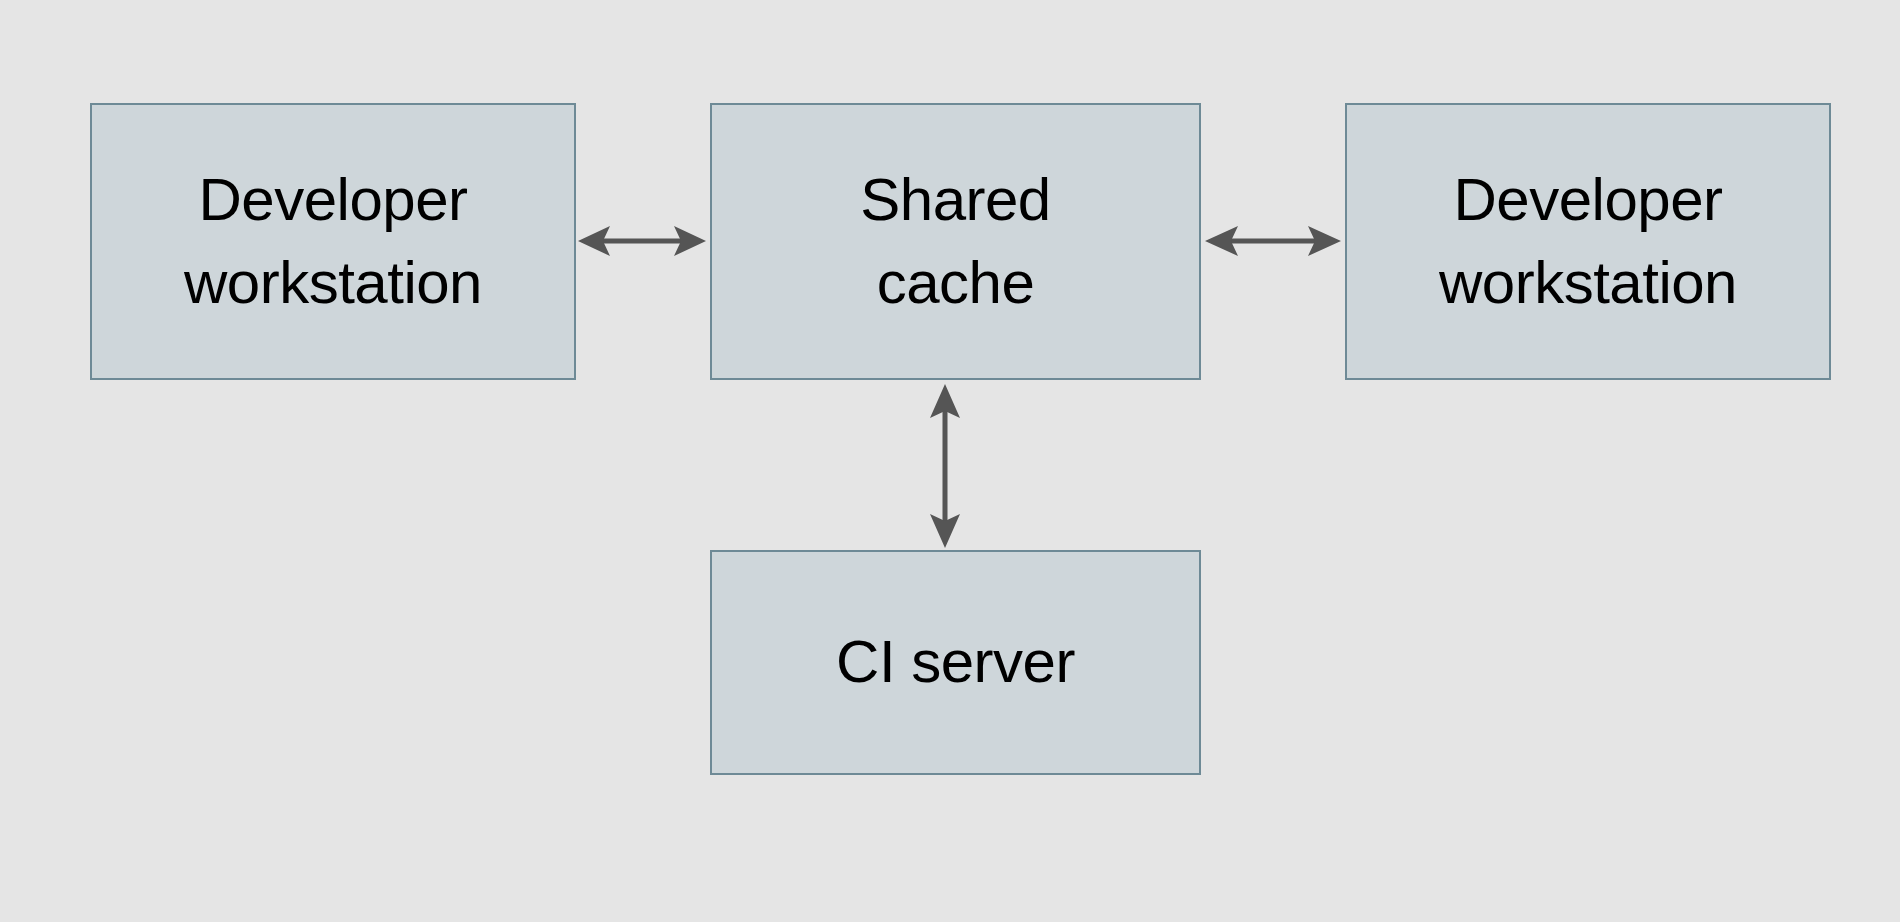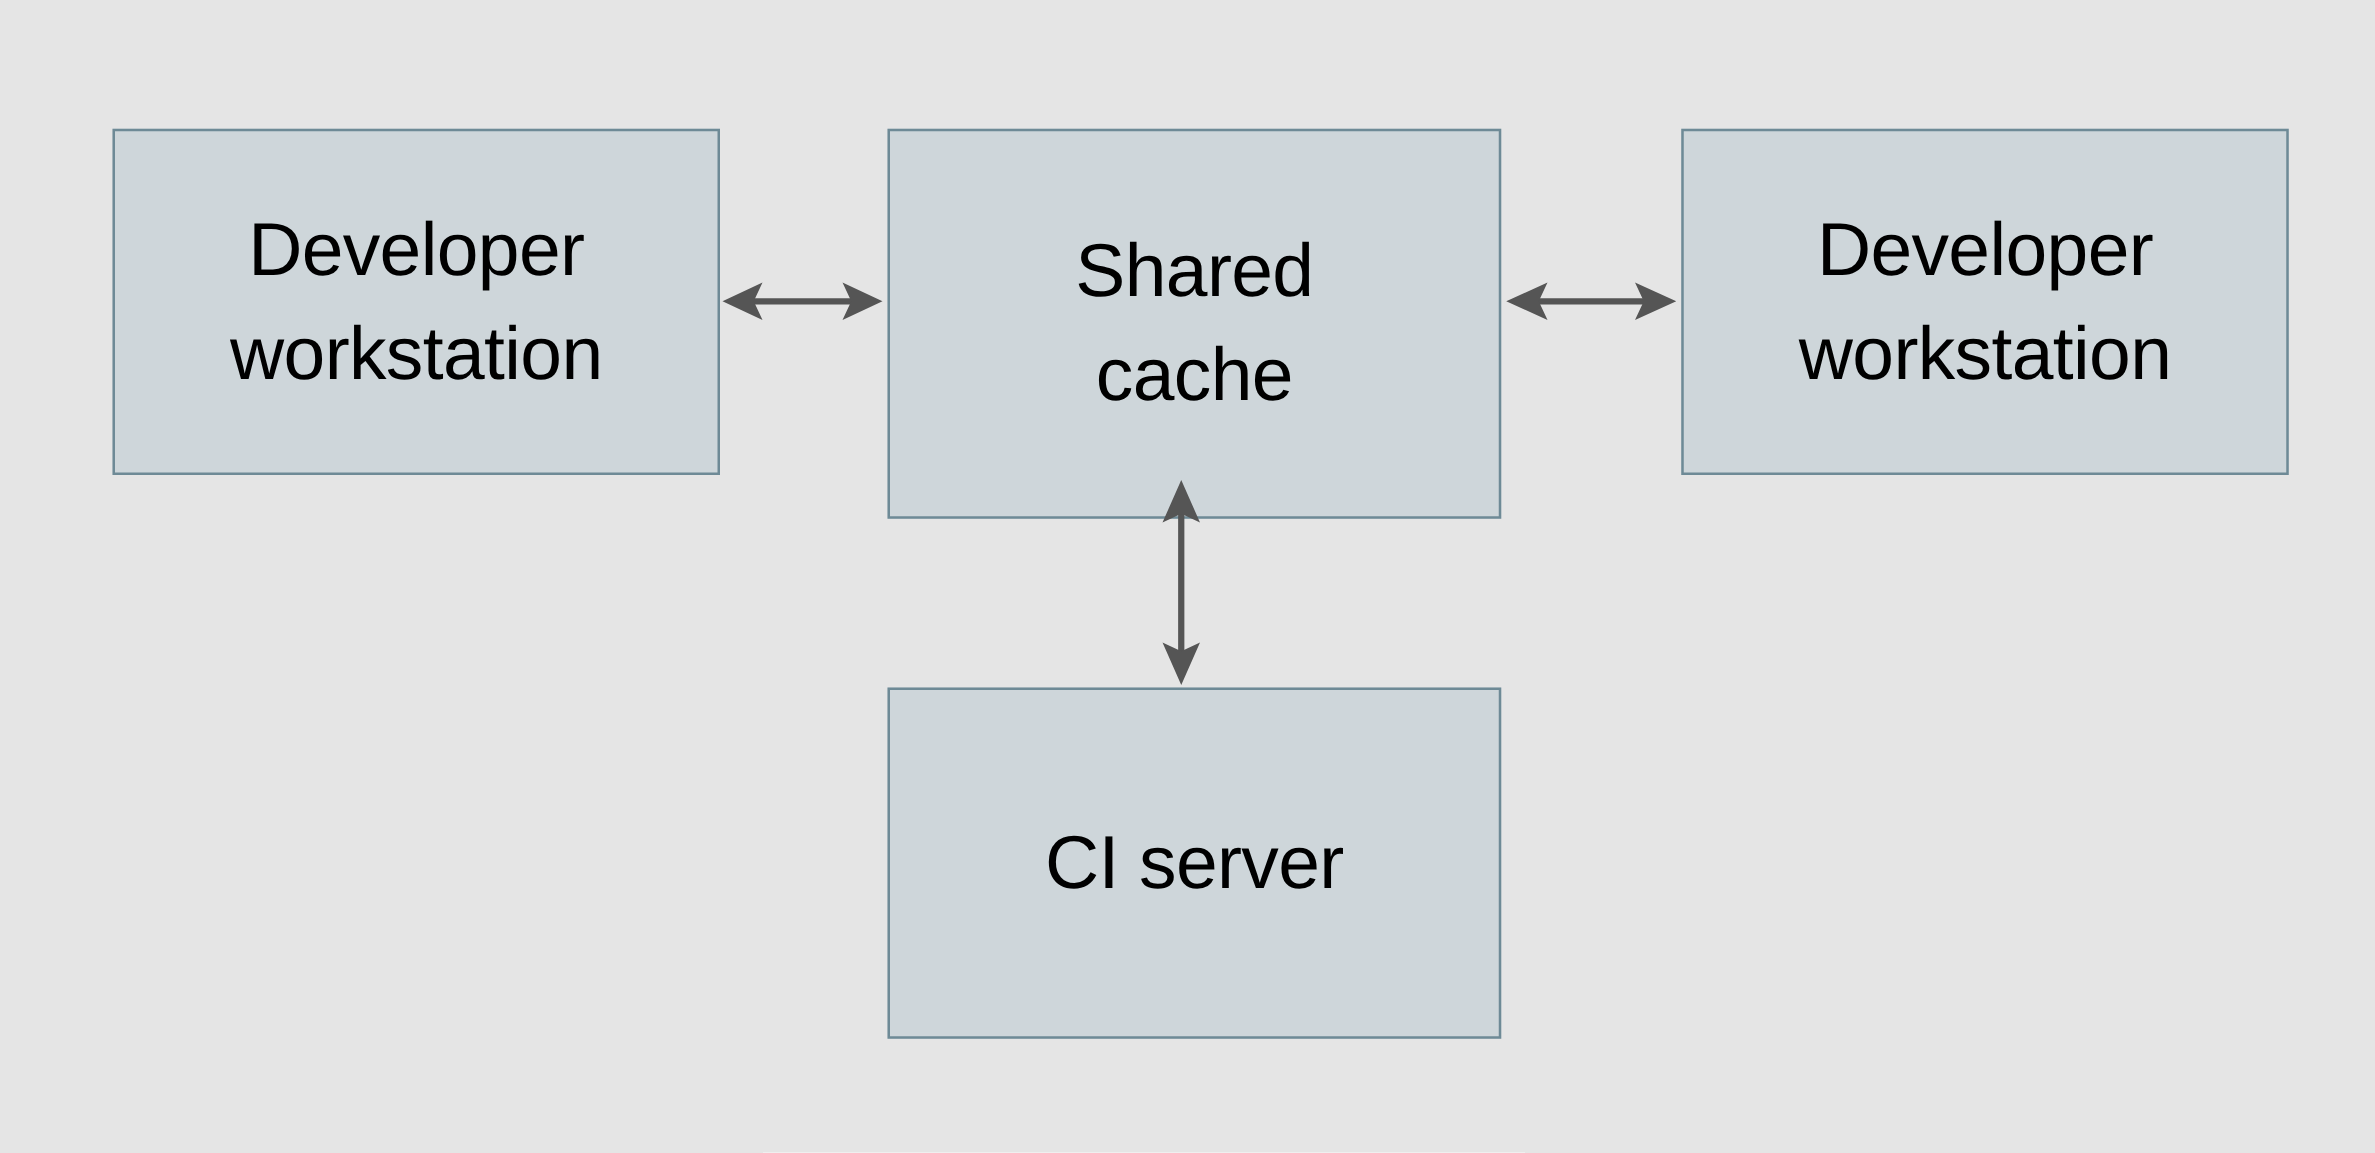--- a/index.html
+++ b/index.html
@@ -35,23 +35,23 @@
     font-family: "Liberation Sans", sans-serif;
     font-size: 60px;
     line-height: 1.38;
     color: #000000;
     letter-spacing: -0.5px;
     white-space: pre-line;
     padding: 0 8px;
   }
 
   #node-dev-left   { left: 90px;   top: 103px; width: 486px; height: 277px; }
-  #node-shared     { left: 710px;  top: 103px; width: 491px; height: 312px; }
+  #node-shared     { left: 710px;  top: 103px; width: 491px; height: 277px; }
   #node-dev-right  { left: 1345px; top: 103px; width: 486px; height: 277px; }
-  #node-ci-server  { left: 710px;  top: 550px; width: 491px; height: 281px; }
+  #node-ci-server  { left: 710px;  top: 550px; width: 491px; height: 225px; }
 
   
   .connector {
     position: absolute;
     overflow: visible;
   }
   #edge-left   { left: 566px;  top: 205px; width: 152px; height: 72px; }
   #edge-right  { left: 1192px; top: 205px; width: 162px; height: 72px; }
   #edge-bottom { left: 905px;  top: 372px; width: 80px;  height: 188px; }
 </style>

